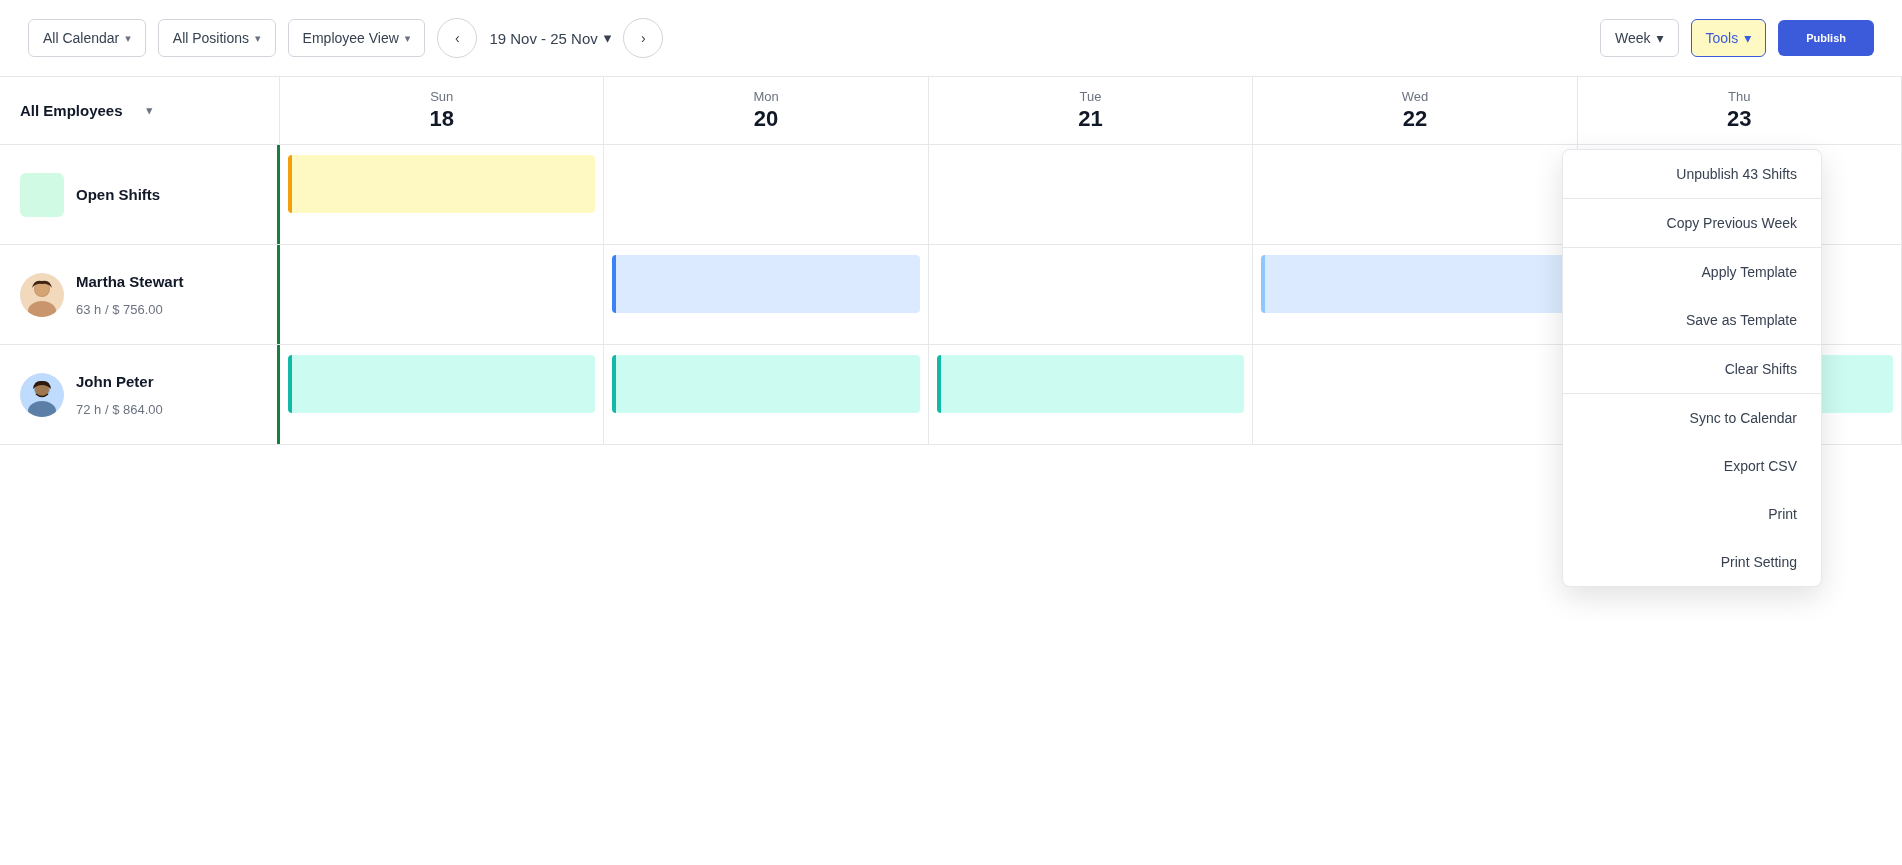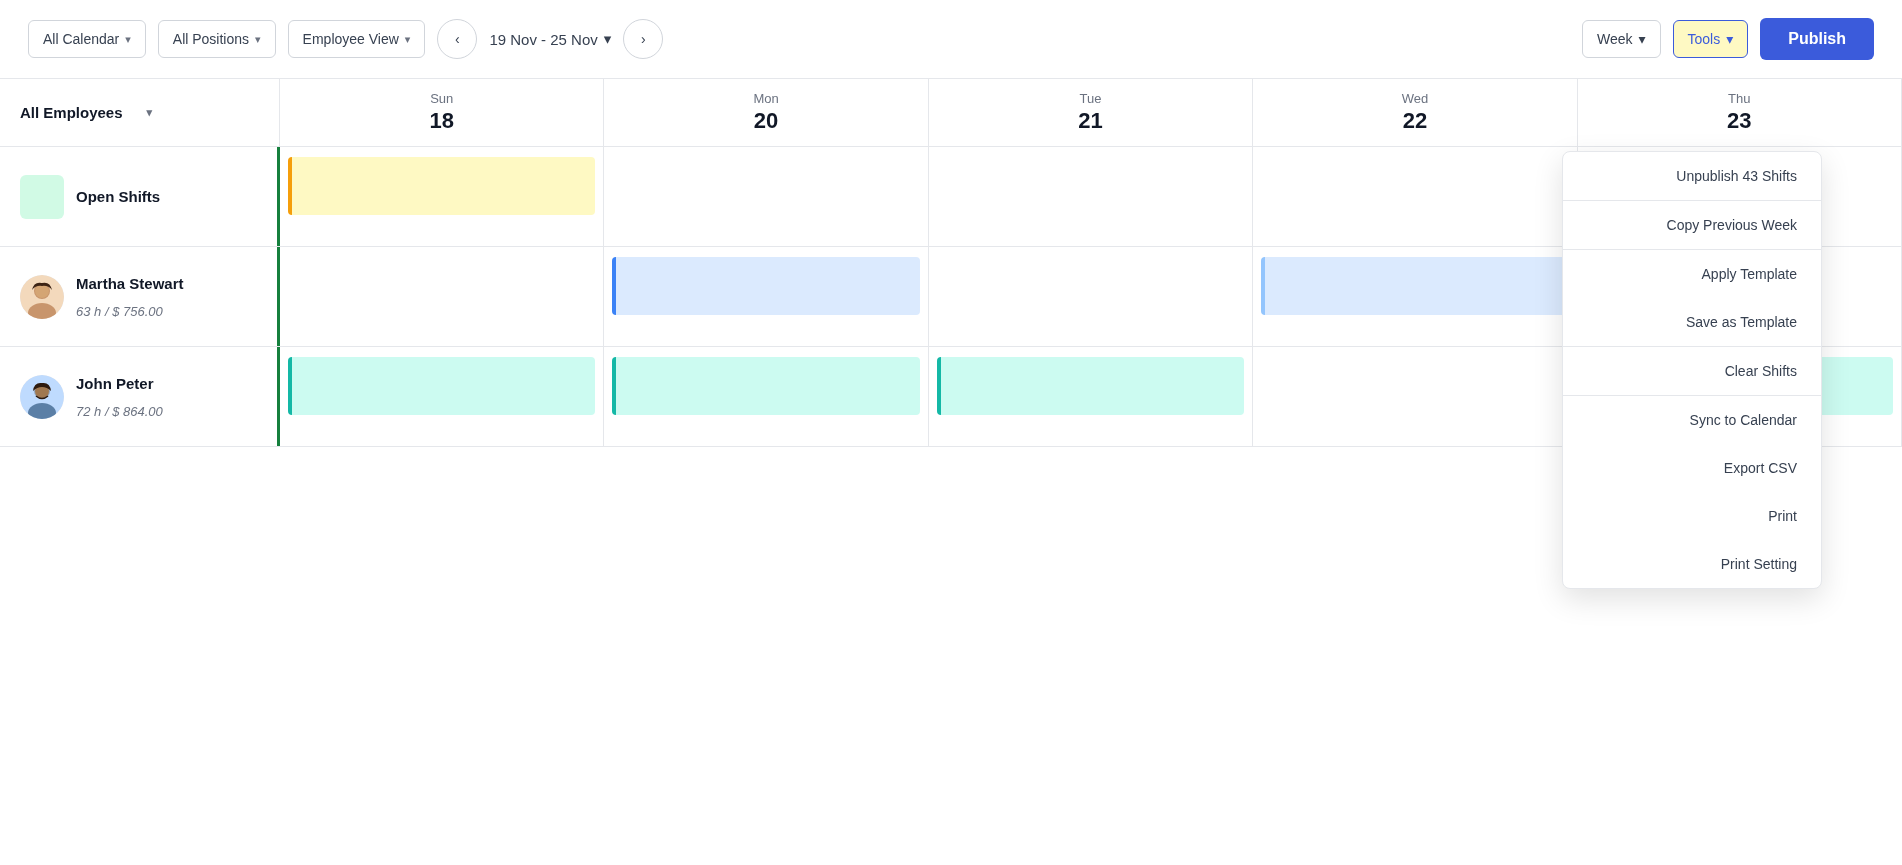--- a/index.html
+++ b/index.html
@@ -62,21 +62,21 @@
       padding: 10px 14px;
       background: #fef9c3;
       font-size: 14px; color: #3b5bdb; cursor: pointer;
       font-weight: 500;
     }
     .publish-btn {
       border: none;
       border-radius: 6px;
       padding: 12px 28px;
       background: #3b5bdb;
-      font-size: 16px; color: #fff; cursor: pointer;
+      font-size: 11px; color: #fff; cursor: pointer;
       font-weight: 600;
     }
 
     
     .main {
       display: flex;
       height: calc(865px - 76px);
       position: relative;
     }
 
@@ -138,21 +138,21 @@
     .avatar-img {
       width: 44px; height: 44px; border-radius: 50%;
       flex-shrink: 0;
       object-fit: cover;
       background: #e5e7eb;
       display: flex; align-items: center; justify-content: center;
       font-size: 18px;
       overflow: hidden;
     }
     .employee-info .name { font-size: 15px; font-weight: 600; color: #111827; }
-    .employee-info .meta { font-size: 13px; color: #6b7280; margin-top: 12px; font-style: italic; }
+    .employee-info .meta { font-size: 13px; color: #6b7280; margin-top: 12px; }
 
     .row-cell {
       border-right: 1px solid #e5e7eb;
       padding: 10px 8px;
       position: relative;
     }
     .shift-block {
       border-radius: 4px;
       height: 58px;
       width: 100%;

